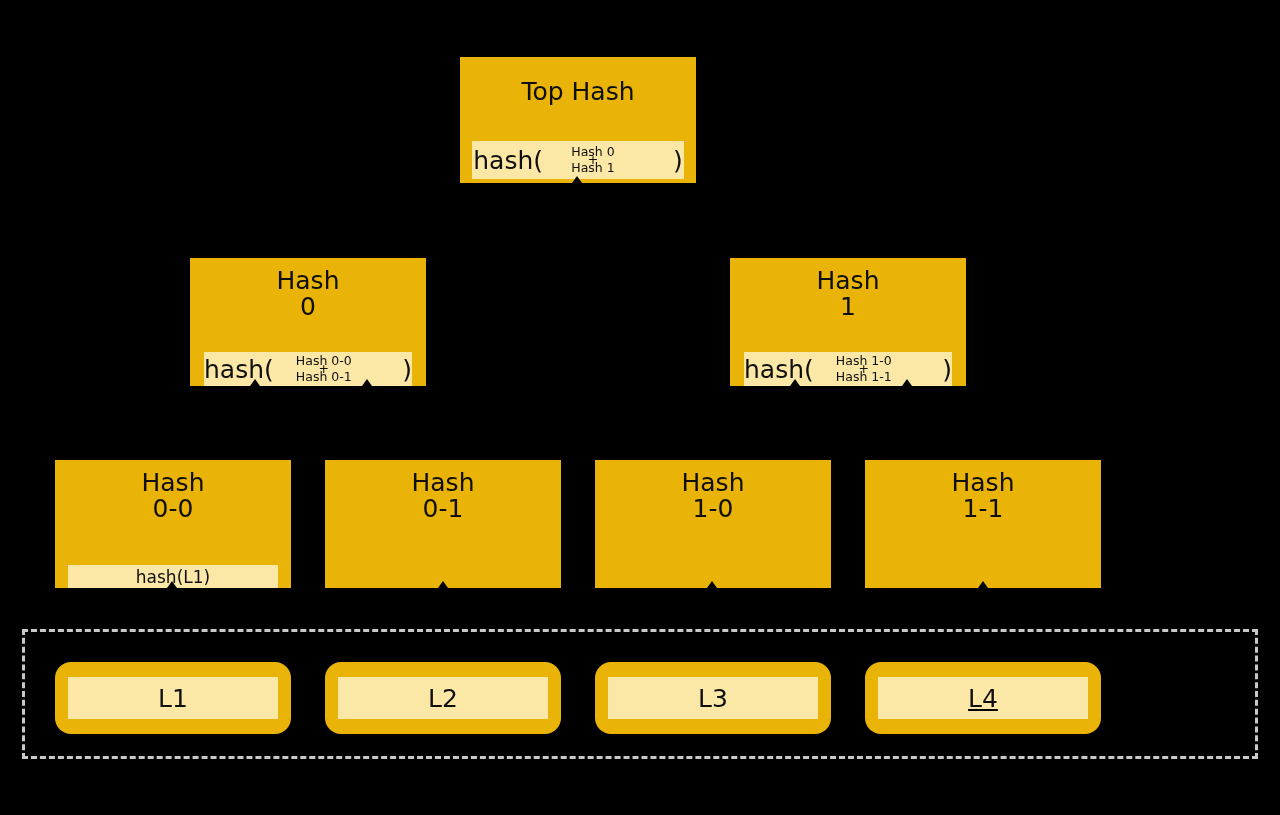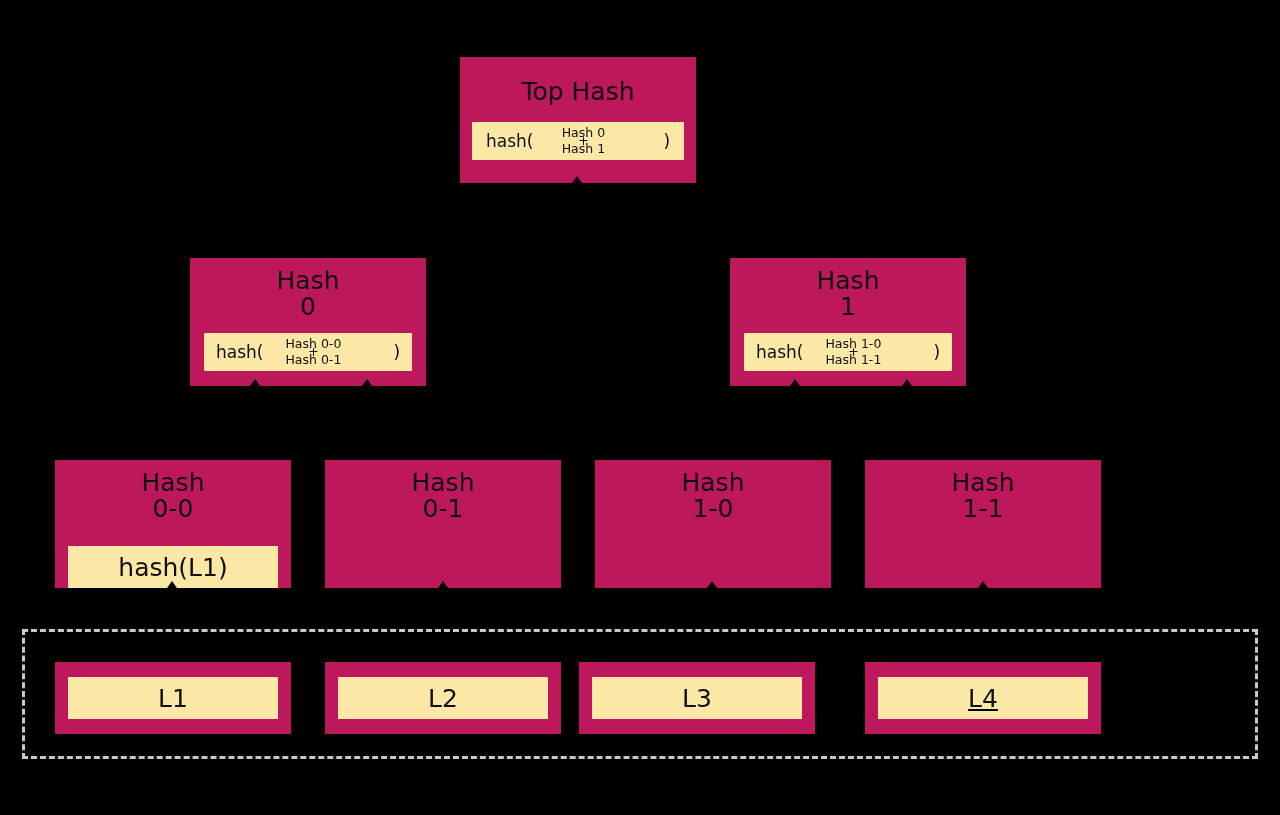--- a/index.html
+++ b/index.html
@@ -34,26 +34,27 @@
     width: 0; height: 0;
     border-left: 5px solid transparent;
     border-right: 5px solid transparent;
     border-bottom: 7px solid #000000;
     z-index: 6;
   }
 
   
   .node {
     position: absolute;
-    background: #be185d;
+    background: #eab308;
     box-sizing: border-box;
     z-index: 4;
     display: flex;
     flex-direction: column;
     align-items: center;
+    gap: 19px;
   }
   .node-title {
     text-align: center;
     line-height: 1.04;
     color: #0f0f0f;
     white-space: pre-line;
     font-weight: 400;
   }
 
   
@@ -90,45 +91,45 @@
   
   .node-l2 { width: 236px; height: 128px; top: 460px; }
   #node-h00 { left: 55px; }
   #node-h01 { left: 325px; }
   #node-h10 { left: 595px; }
   #node-h11 { left: 865px; }
   .node-l2 .node-title { font-size: 25px; margin-top: 10px; }
   .node-l2 .value-box {
     width: 210px; height: 54px;
     margin-top: 24px;
-    font-size: 25px;
-  }
-
-  
-  .node-data { width: 236px; height: 72px; top: 662px; }
+    font-size: 17px;
+  }
+
+  
+  .node-data { width: 236px; height: 72px; top: 662px; border-radius: 16px; }
   #node-l1b { left: 55px; }
   #node-l2b { left: 325px; }
-  #node-l3b { left: 579px; }
+  #node-l3b { left: 595px; }
   #node-l4b { left: 865px; text-decoration: underline; }
   .node-data .value-box {
     width: 210px; height: 42px;
     margin-top: 15px;
     font-size: 25px;
   }
 
   
   .hash-expr {
     display: flex;
     align-items: center;
     justify-content: center;
     width: 100%;
     height: 100%;
   }
   .hash-paren {
-    font-size: 17px;
+    font-size: 25px;
     line-height: 1;
   }
   .hash-paren.left { margin-right: 4px; }
   .hash-paren.right { margin-left: 4px; }
   .hash-args {
     position: relative;
     display: flex;
     flex-direction: column;
     align-items: center;
     justify-content: center;

